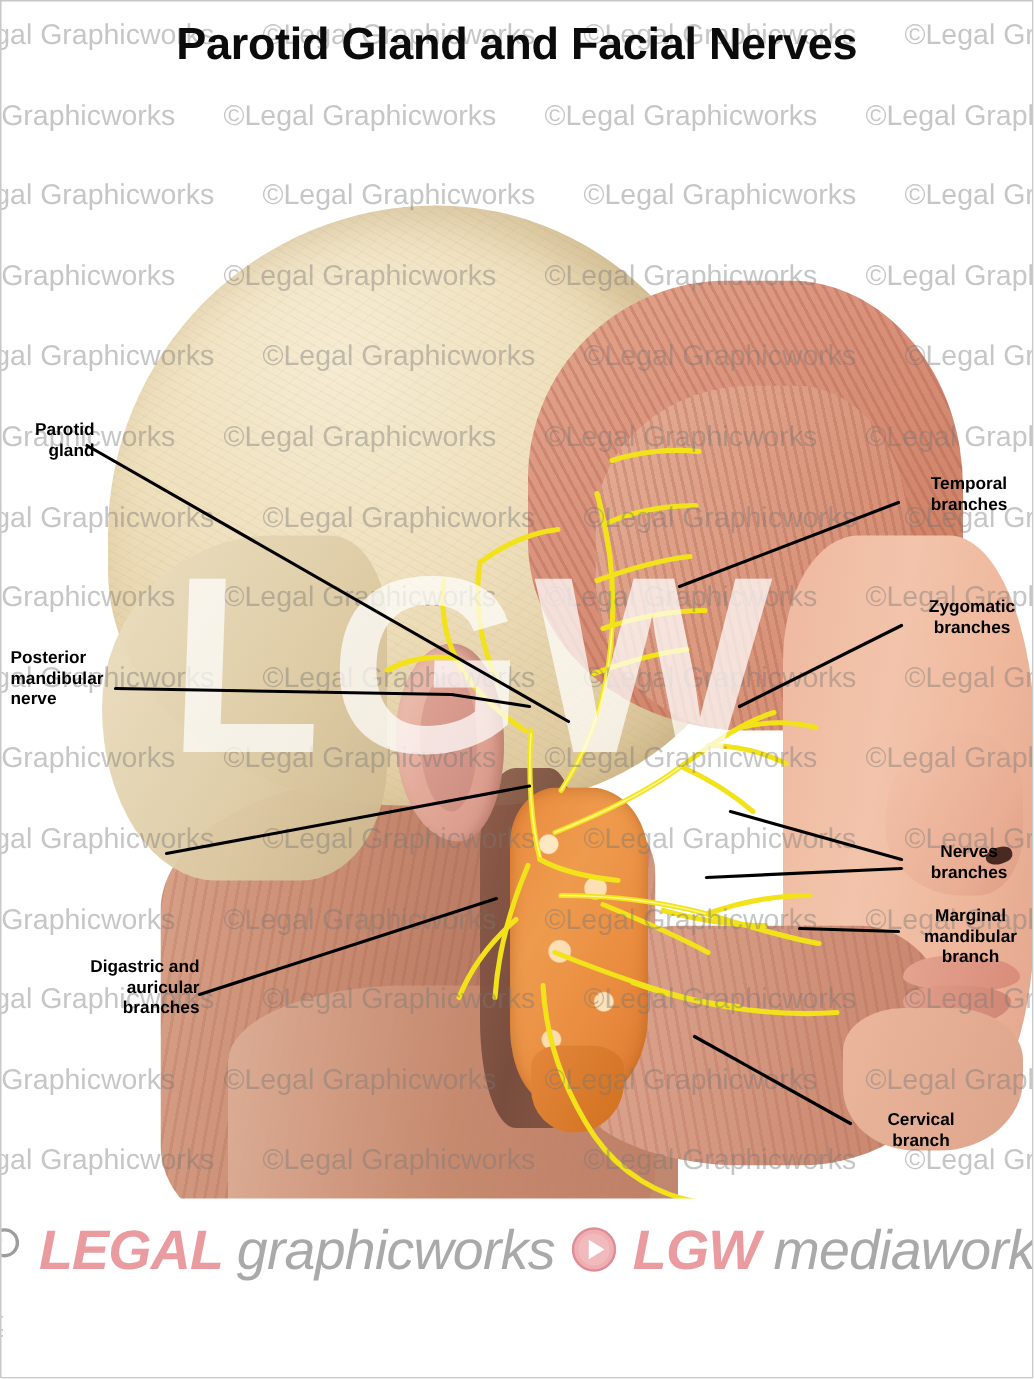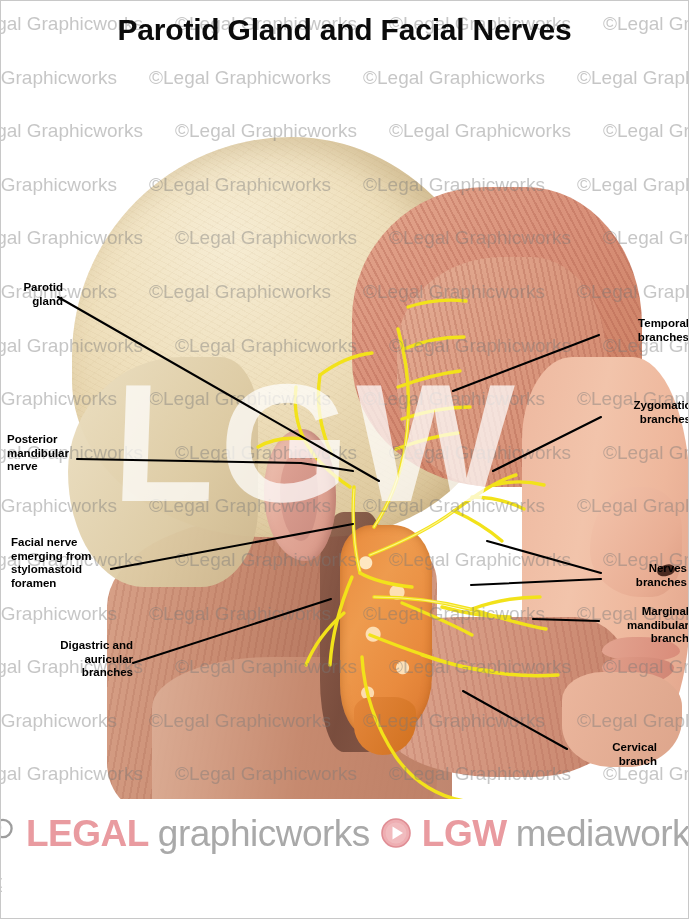--- a/index.html
+++ b/index.html
@@ -123,30 +123,30 @@
   .lgw-big{position:absolute;left:112px;top:358px;z-index:32;pointer-events:none;
            font-size:168px;font-weight:bold;color:rgba(255,255,255,.72);
            letter-spacing:4px;font-family:"Liberation Sans",sans-serif;
            line-height:1;transform:skewX(-2deg);}
 
   
   .callout-svg{position:absolute;left:0;top:0;width:689px;height:919px;z-index:34;
                pointer-events:none;overflow:visible;}
   .lbl{position:absolute;z-index:36;font-size:11.5px;font-weight:bold;color:#000;
        line-height:1.18;font-family:"Liberation Sans",sans-serif;}
-  .lbl.r{text-align:right;}
+  .lbl.r{text-align:center;}
   .lbl.l{text-align:right;}
   .lbl.c{text-align:left;}
 
   
   .footer{position:absolute;left:1px;bottom:1px;width:687px;height:118px;z-index:45;
           background:#ffffff;}
   .brand-row{position:absolute;left:0;top:8px;width:687px;height:52px;
              display:flex;align-items:center;justify-content:center;gap:9px;}
-  .brand-txt{font-size:37px;line-height:1;font-family:"Liberation Sans",sans-serif;}
+  .brand-txt{font-size:37px;line-height:1;font-family:"Liberation Sans",sans-serif;font-style:italic;}
   .pink{color:#e99ba0;font-weight:bold;letter-spacing:-.5px;}
   .gray{color:#a9a9a9;font-weight:normal;letter-spacing:-.5px;}
   .tagline{position:absolute;left:0;top:62px;width:687px;text-align:center;
            font-size:21px;color:#8e8e8e;font-family:"Liberation Sans",sans-serif;}
   .icon-mag{width:34px;height:34px;position:relative;flex:0 0 auto;}
   .icon-play{width:34px;height:34px;flex:0 0 auto;}
 </style>
 </head>
 <body>
 
@@ -332,26 +332,20 @@
     <div>Parotid</div>
     <div>gland</div>
   </div>
 
   <div class="lbl c" style="left:6px; top:432px; width:78px;">
     <div>Posterior</div>
     <div>mandibular</div>
     <div>nerve</div>
   </div>
 
-  <div class="lbl c" style="left:10px; top:535px; width:104px;">
-    <div>Facial nerve</div>
-    <div>emerging from</div>
-    <div>stylomastoid</div>
-    <div>foramen</div>
-  </div>
 
   <div class="lbl l" style="left:24px; top:638px; width:108px;">
     <div>Digastric and</div>
     <div>auricular</div>
     <div>branches</div>
   </div>
 
   <div class="lbl r" style="left:602px; top:316px; width:86px;">
     <div>Temporal</div>
     <div>branches</div>

